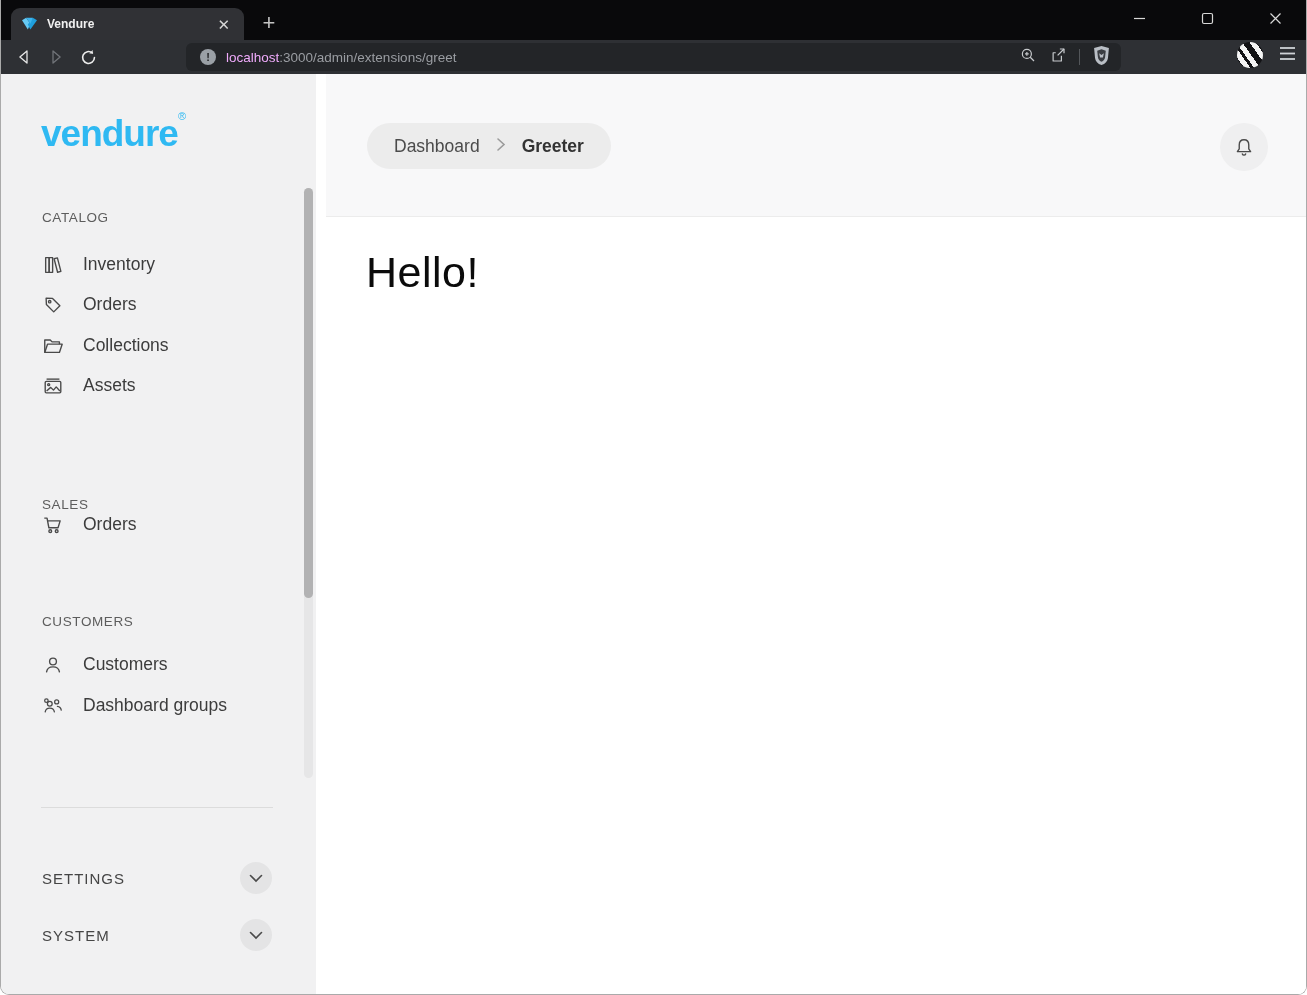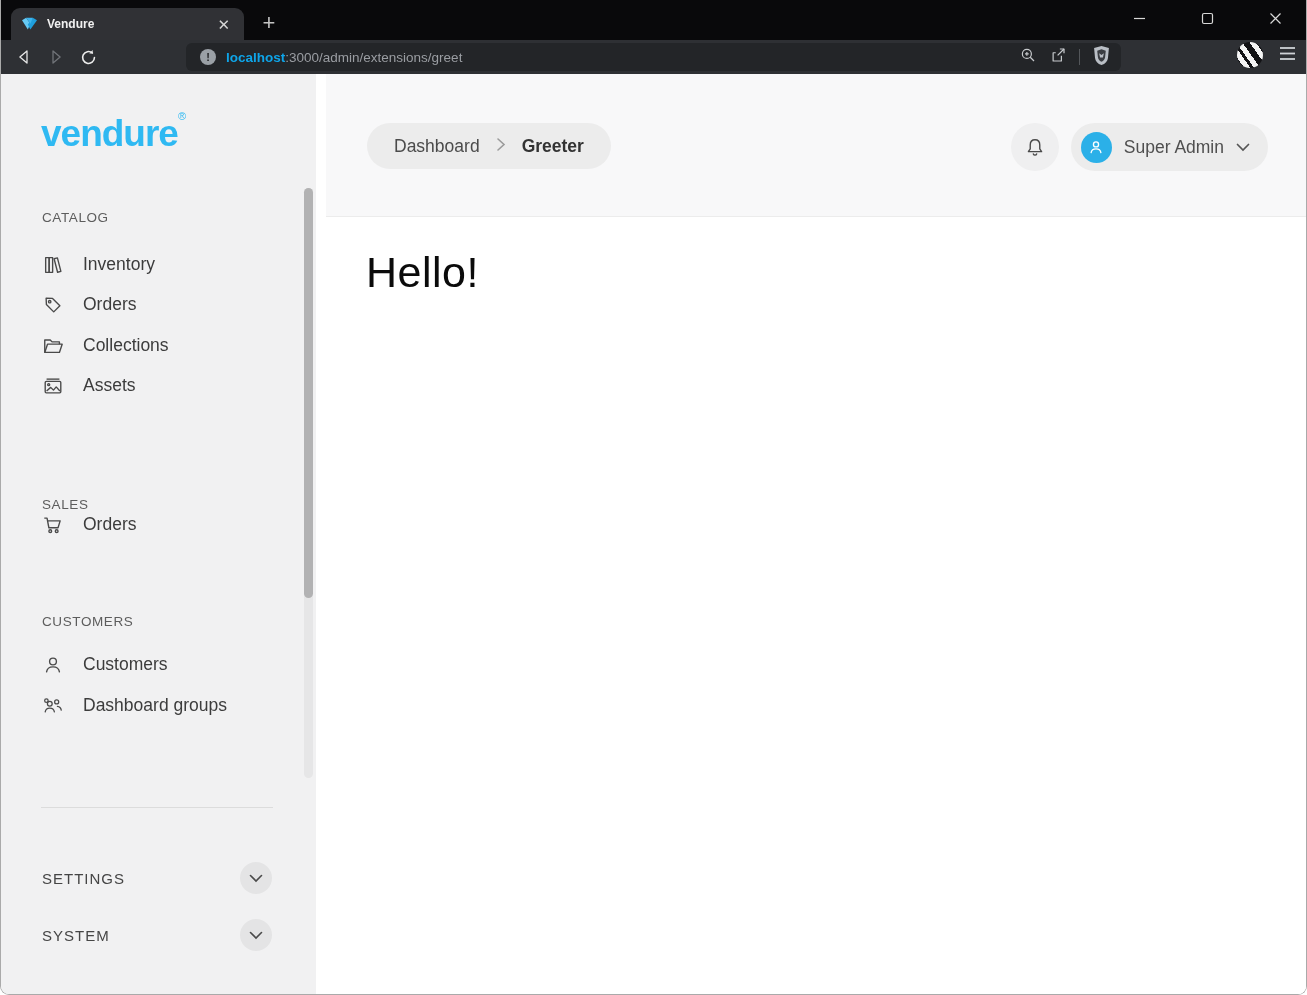--- a/index.html
+++ b/index.html
@@ -24,21 +24,21 @@
   #toolbar { position:absolute; left:0; top:40px; width:100%; height:34px; background:#2e3034;
              display:flex; align-items:center; }
   .nav-btn { width:30px; height:28px; display:flex; align-items:center; justify-content:center; margin-left:2px; }
   .nav-btn:first-child { margin-left:8px; }
   #addressbar { position:absolute; left:185px; top:43px; width:935px; height:28px; background:#232528;
                 border-radius:6px; display:flex; align-items:center; padding:0 10px; }
   .info-badge { width:16px; height:16px; border-radius:50%; background:#9aa0a6; color:#232528;
                 font-size:11px; font-weight:700; display:flex; align-items:center; justify-content:center;
                 margin-left:4px; margin-right:10px; }
   .url { font-size:13.5px; white-space:nowrap; }
-  .url .host { color:#0ea5e9; font-weight:700; }
+  .url .host { color:#f0abfc; font-weight:400; }
   .url .path { color:#9a9da2; }
   .addr-right { margin-left:auto; display:flex; align-items:center; gap:12px; }
   .addr-divider { width:1px; height:16px; background:#53565a; }
   .toolbar-right { position:absolute; right:10px; top:42px; display:flex; align-items:center; gap:16px; }
   .profile-badge { width:26px; height:26px; border-radius:50%; overflow:hidden;
                    background:repeating-linear-gradient(55deg,#121215 0 6px,#f4f4f4 6px 11px,#121215 11px 14px,#f4f4f4 14px 19px); }
 
   
   #app { position:absolute; left:0; top:74px; width:1307px; height:921px; background:#fff;border-radius:20px; }
 
@@ -291,34 +291,20 @@
           </span>
           <span class="crumb-current">Greeter</span>
         </div>
         <div class="header-right">
           <div class="bell-chip">
             <svg width="22" height="23" viewBox="0 0 24 24" fill="none" stroke="#4a4a4a" stroke-width="1.5" stroke-linejoin="round">
               <path d="M12 3.5 C8.8 3.5 6.8 5.8 6.8 9.2 V13.5 L4.8 16.5 H19.2 L17.2 13.5 V9.2 C17.2 5.8 15.2 3.5 12 3.5 Z"></path>
               <path d="M10.2 19 a1.9 1.9 0 0 0 3.6 0" stroke-linecap="round"></path>
             </svg>
           </div>
-          <div class="user-chip">
-            <span class="avatar">
-              <svg width="18" height="18" viewBox="0 0 24 24" fill="none" stroke="#ffffff" stroke-width="1.8" stroke-linecap="round">
-                <circle cx="12" cy="8.5" r="3.4"></circle>
-                <path d="M5.5 19.5 C6 16.2 8.6 14.5 12 14.5 C15.4 14.5 18 16.2 18.5 19.5"></path>
-              </svg>
-            </span>
-            <span class="user-name">Super Admin</span>
-            <span>
-              <svg width="14" height="9" viewBox="0 0 14 9" fill="none" stroke="#555" stroke-width="1.7" stroke-linecap="round">
-                  <path d="M1.5 1.5 L7 7 L12.5 1.5"></path>
-                </svg>
-            </span>
-          </div>
         </div>
       </div>
 
       <div id="content">
         <h1 class="greeting">Hello!</h1>
       </div>
     </div>
   </div>
 
 </div>

